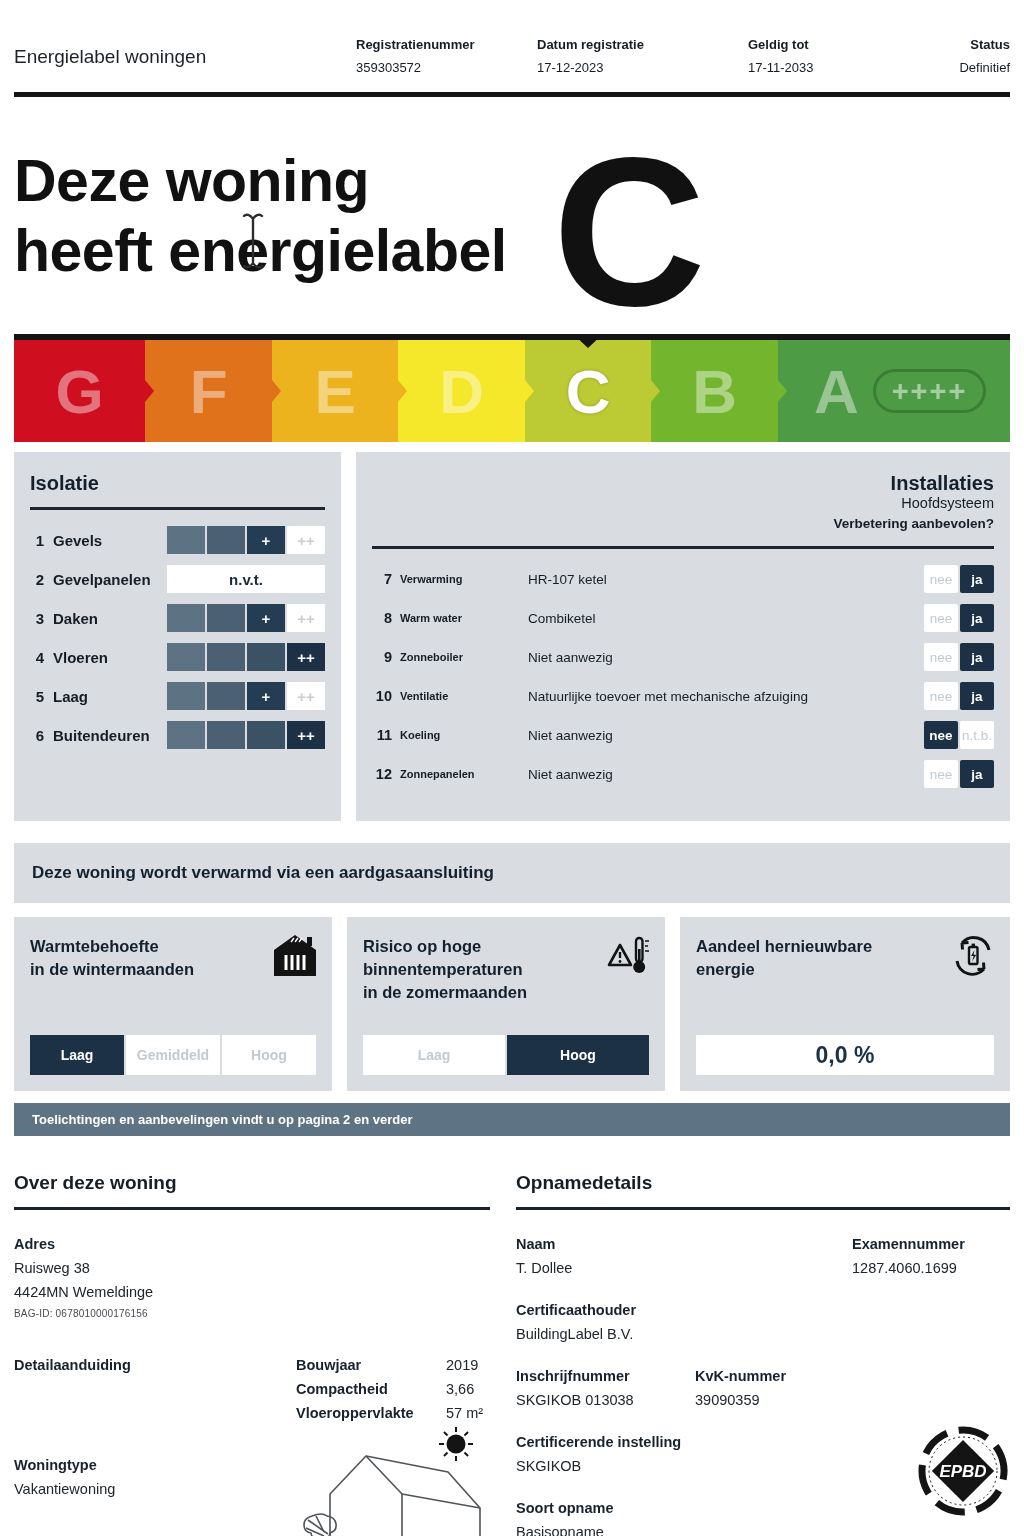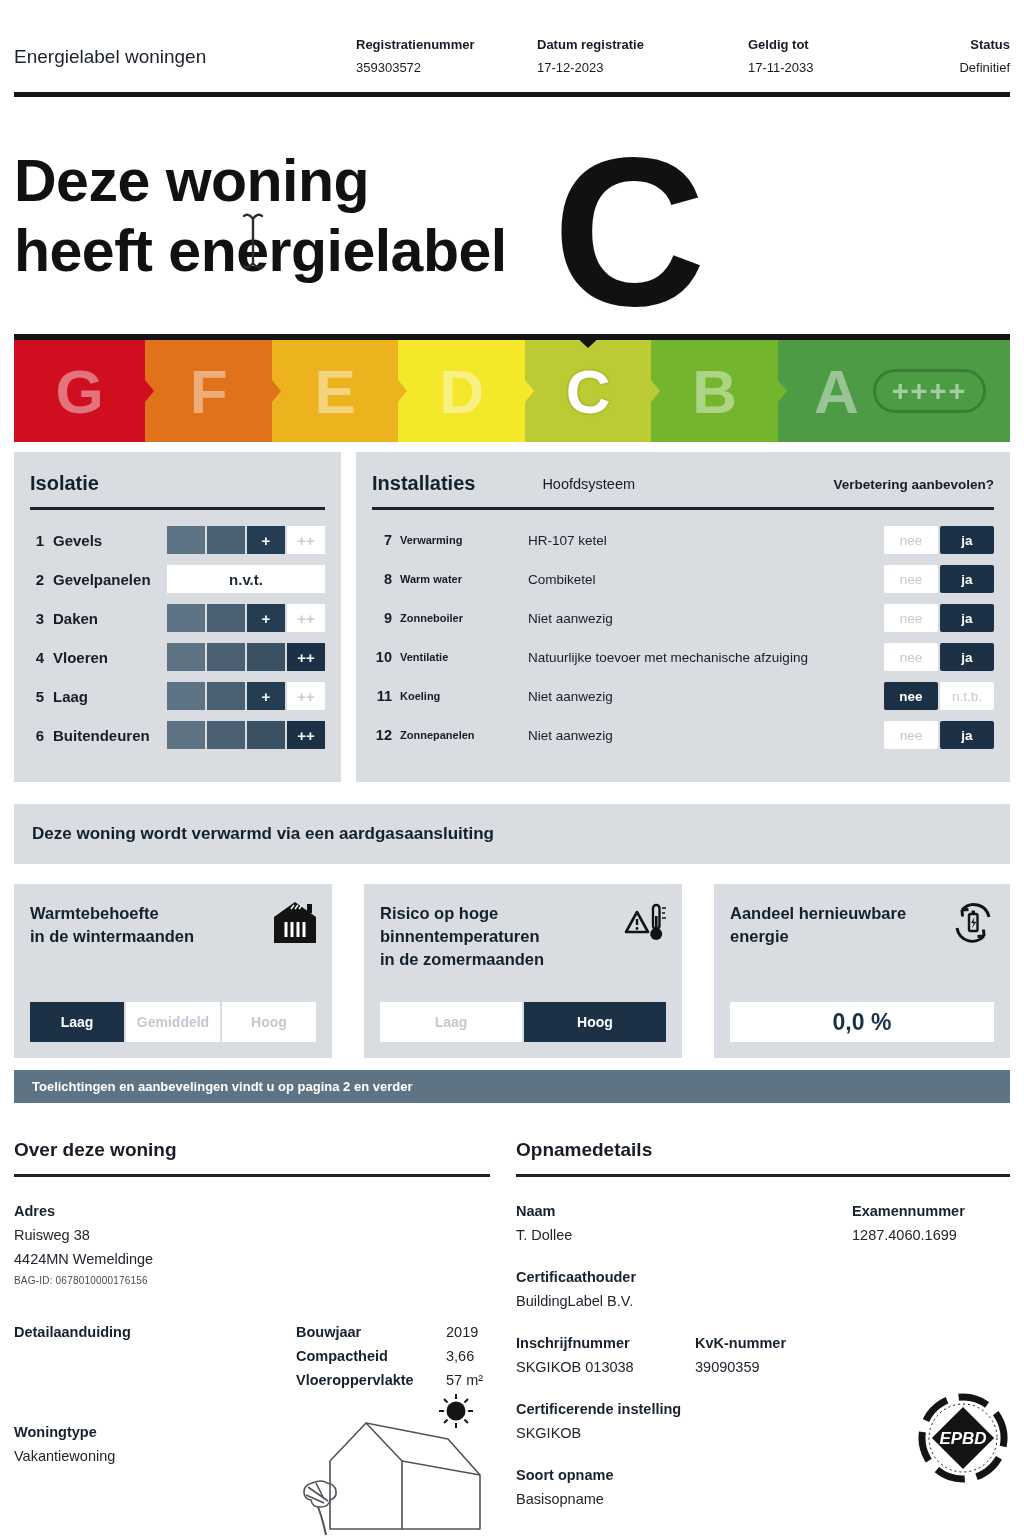--- a/index.html
+++ b/index.html
@@ -51,37 +51,37 @@
   .iso-label { margin-left:9px; font-weight:bold; font-size:15px; flex:1; }
   .iso-cells { display:flex; gap:2px; width:158px; }
   .cell { width:38px; height:28px; display:flex; align-items:center; justify-content:center;
     color:#fff; font-weight:bold; font-size:15px; }
   .s1{background:#5d7383}.s2{background:#4b6173}.s3{background:#3b5265}
   .s3p{background:#243d52}.s4{background:#1c3145}
   .s4f{background:#fff;color:#c6cdd3}
   .cell-nvt { width:158px; height:28px; background:#fff; color:#1b2a38; font-weight:bold;
     font-size:15px; display:flex; align-items:center; justify-content:center; }
 
-  .inst-head { display:flex; align-items:flex-end; }
+  .inst-head { display:flex; align-items:flex-end;flex-direction:column; }
   .col-sys { margin-left:67px; font-size:14.5px; padding-bottom:3px; }
   .col-verb { margin-left:auto; text-align:right; font-weight:bold; font-size:13.5px; line-height:1.5; }
   .inst-row { display:flex; align-items:center; height:28px; margin-bottom:11px; }
   .inst-num { width:20px; text-align:right; font-weight:bold; font-size:14.5px; }
   .inst-label { margin-left:8px; font-weight:bold; font-size:11px; width:128px; }
   .inst-sys { flex:1; font-size:13.5px; }
   .chips { display:flex; gap:2px; }
-  .chip { width:54px; height:28px; display:flex; align-items:center; justify-content:center;
+  .chip { width:34px; height:28px; display:flex; align-items:center; justify-content:center;
     font-size:13.5px; border-radius:2px; }
   .chip.off { background:#fff; color:#c2cad1; }
   .chip.on  { background:#1c3145; color:#fff; font-weight:bold; }
 
   
   .gas-banner { margin-top:22px; background:#d9dde1; padding:20px 18px;
     font-size:17px; font-weight:bold; color:#13202e; }
-  .cards { display:flex; gap:32px; margin-top:20px; }
+  .cards { display:flex; gap:15px; margin-top:14px; }
   .card { background:#d9dde1; padding:18px 16px 16px; height:174px; position:relative;
     display:flex; flex-direction:column; }
   .card-1,.card-2 { width:318px; }
   .card-3 { flex:1; }
   .card h3 { font-size:16.5px; line-height:1.38; color:#13202e; font-weight:bold; }
   .card-icon { position:absolute; top:16px; right:14px; }
   .segctl { margin-top:auto; display:flex; gap:2px; }
   .opt { flex:1; height:40px; background:#fff; color:#c2cad1; font-size:14px; font-weight:bold;
     display:flex; align-items:center; justify-content:center; }
   .opt.active { background:#1c3145; color:#fff; }

